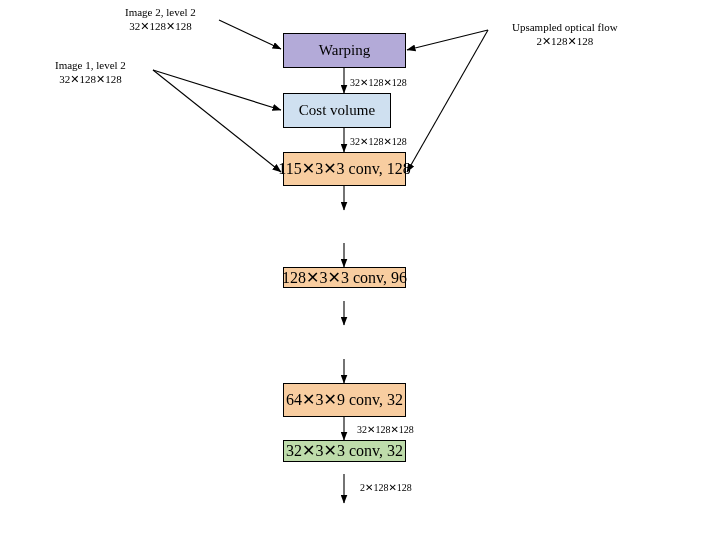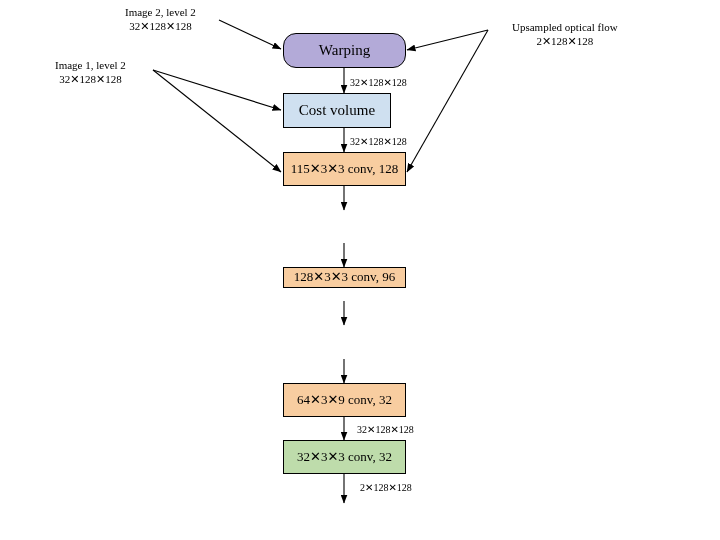--- a/index.html
+++ b/index.html
@@ -36,21 +36,21 @@
     align-items: center;
     justify-content: center;
     text-align: center;
     line-height: 1.1;
   }
   .node-label {
     display: block;
     white-space: nowrap;
   }
   .node.big .node-label { font-size: 15px; }
-  .node.small .node-label { font-size: 13px; }
+  .node.small .node-label { font-size: 16px; }
   .ext-label {
     position: absolute;
     text-align: center;
     font-size: 11px;
     line-height: 1.25;
     white-space: nowrap;
   }
   .ext-label .l1 { display: block; }
   .ext-label .l2 { display: block; }
   .edge-label {
@@ -107,21 +107,21 @@
   <div class="ext-label" style="left:55px; top:59px;">
     <span class="l1">Image 1, level 2</span>
     <span class="l2">32✕128✕128</span>
   </div>
 
   <div class="ext-label" style="left:512px; top:21px;">
     <span class="l1">Upsampled optical flow</span>
     <span class="l2">2✕128✕128</span>
   </div>
 
-  <div class="node big" style="left:283px; top:33px; width:123px; height:35px; background:#b3aad8;border-radius:13px;">
+  <div class="node big" style="left:283px; top:33px; width:123px; height:35px; background:#b3aad8;">
     <span class="node-label">Warping</span>
   </div>
 
   <div class="node big" style="left:283px; top:93px; width:108px; height:35px; background:#cfe0f0;">
     <span class="node-label">Cost volume</span>
   </div>
 
   <div class="node small" style="left:283px; top:152px; width:123px; height:34px; background:#f8cda0;">
     <span class="node-label">115✕3✕3 conv, 128</span>
   </div>
@@ -129,21 +129,21 @@
 
   <div class="node small" style="left:283px; top:267px; width:123px; height:21px; background:#f8cda0;">
     <span class="node-label">128✕3✕3 conv, 96</span>
   </div>
 
 
   <div class="node small" style="left:283px; top:383px; width:123px; height:34px; background:#f8cda0;">
     <span class="node-label">64✕3✕9 conv, 32</span>
   </div>
 
-  <div class="node small" style="left:283px; top:440px; width:123px; height:34px; background:#bedcab;">
+  <div class="node small" style="left:283px; top:440px; width:123px; height:22px; background:#bedcab;">
     <span class="node-label">32✕3✕3 conv, 32</span>
   </div>
 
   <div class="edge-label" style="left:350px; top:78px;">32✕128✕128</div>
 
   <div class="edge-label" style="left:350px; top:137px;">32✕128✕128</div>
 
   <div class="edge-label" style="left:357px; top:425px;">32✕128✕128</div>
 
   <div class="edge-label" style="left:360px; top:483px;">2✕128✕128</div>

